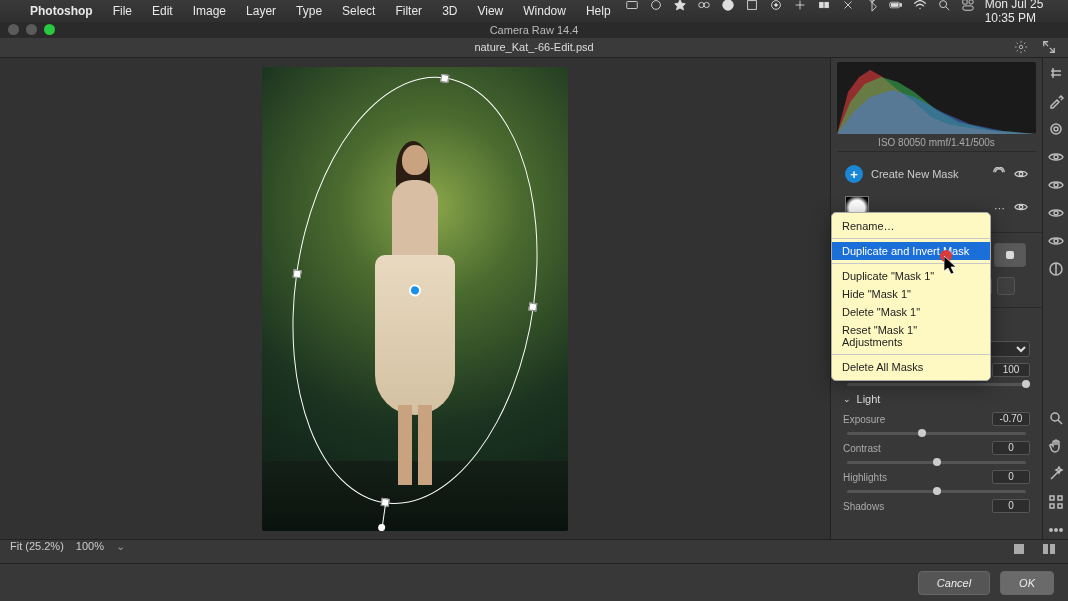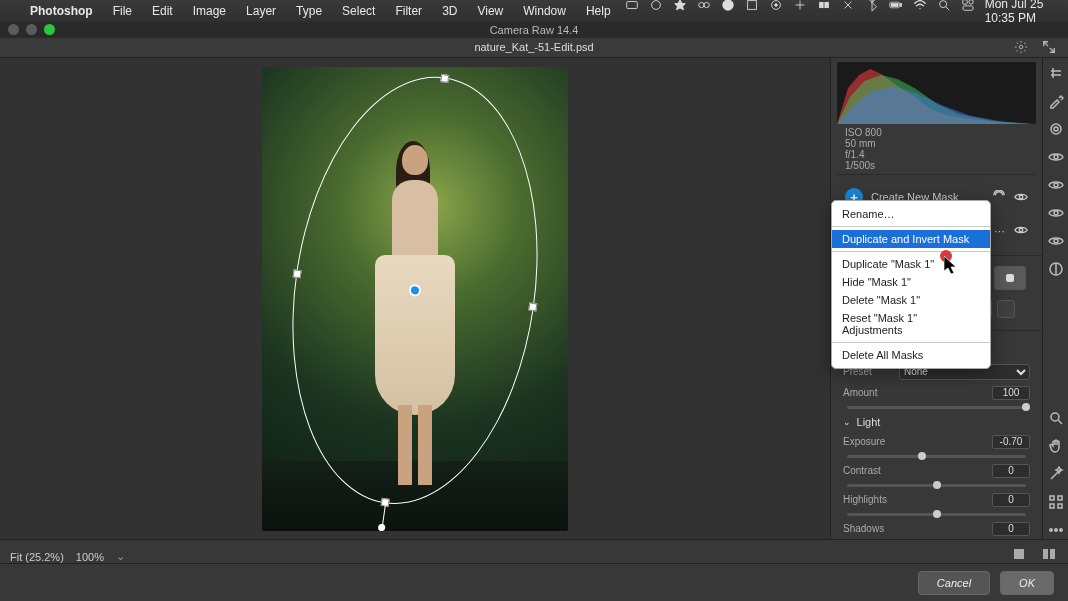--- a/index.html
+++ b/index.html
@@ -39,21 +39,21 @@
 .ellipse-mask { position:absolute; left:50%; top:50%; width:240px; height:430px; border:1px solid #fff; border-radius:50%; transform:translate(-50%,-52%) rotate(8deg); pointer-events:none;}
 .handle{width:8px;height:8px;background:#fff;border:1px solid #888;position:absolute;transform:translate(-50%,-50%);}
 .center-pin{width:12px;height:12px;border:2px solid #fff;background:#1991eb;border-radius:50%;position:absolute;left:50%;top:50%;transform:translate(-50%,-50%);}
 .tail{position:absolute;left:50%;top:100%;width:1px;height:24px;background:#fff;}
 .tail-dot{position:absolute;left:50%;top:calc(100% + 22px);width:7px;height:7px;background:#fff;border-radius:50%;transform:translateX(-50%);}
 
 
 .sidebar { width: 212px; background:#383838; display:flex; flex-direction:column; border-left:1px solid #222; position:relative;}
 .histogram { height: 72px; margin:4px 6px 0 6px; background:#1a1a1a; border-radius:2px; position:relative; overflow:hidden; }
 .histogram svg{position:absolute;inset:0;width:100%;height:100%;}
-.histo-bar{display:flex;justify-content:flex-start;padding:3px 8px;color:#aaa;font-size:10px;border-bottom:1px solid #2a2a2a;margin:0 6px;flex-direction:column;}
+.histo-bar{display:flex;justify-content:center;padding:3px 8px;color:#aaa;font-size:10px;border-bottom:1px solid #2a2a2a;margin:0 6px;}
 
 .mask-header{display:flex;align-items:center;gap:8px;padding:7px 8px;margin:6px 6px 0 6px;}
 .plus-btn{width:18px;height:18px;border-radius:50%;background:#1987d6;color:#fff;display:inline-flex;align-items:center;justify-content:center;font-weight:bold;font-size:13px;}
 .mask-header .spacer{flex:1;}
 .sm-icon{width:14px;height:14px;display:inline-flex;align-items:center;justify-content:center;color:#ccc;}
 .sm-icon svg{width:14px;height:14px;fill:none;stroke:#ccc;stroke-width:1.5;}
 
 .mask-row{display:flex;align-items:center;gap:8px;padding:4px 8px;margin:2px 6px;}
 .mask-thumb{width:24px;height:24px;border:1px solid #777;background:radial-gradient(ellipse at 50% 50%,#fff 0%,#fff 50%,#000 80%);}
 .mask-row .spacer{flex:1;}
@@ -79,32 +79,32 @@
 .section-head{padding:4px 12px;display:flex;align-items:center;gap:6px;color:#ddd;font-size:11px;}
 .section-head .chev{font-size:9px;}
 
 
 .tool-rail{width:26px;background:#383838;display:flex;flex-direction:column;align-items:center;padding-top:6px;gap:10px;border-left:1px solid #222;}
 .tool-rail .ritem{width:18px;height:18px;display:flex;align-items:center;justify-content:center;}
 .tool-rail svg{width:16px;height:16px;fill:none;stroke:#bbb;stroke-width:1.5;}
 .tool-rail .gap{flex:1;}
 
 
-.ctx-menu{position:absolute;left:831px;top:200px;width:160px;background:#ffffff;border:1px solid #aaa;border-radius:5px;box-shadow:0 4px 20px rgba(0,0,0,.4);color:#222;font-size:11px;padding:4px 0;z-index:100;}
+.ctx-menu{position:absolute;left:831px;top:212px;width:160px;background:#fef9c3;border:1px solid #aaa;border-radius:5px;box-shadow:0 4px 20px rgba(0,0,0,.4);color:#222;font-size:11px;padding:4px 0;z-index:100;}
 .ctx-item{padding:3px 10px;display:flex;align-items:center;justify-content:space-between;}
 .ctx-item.highlight{background:#1a6fd8;color:#fff;}
 .ctx-sep{height:1px;background:#c8c8c8;margin:3px 0;}
 .ctx-item .shortcut{color:#888;font-size:10px;}
 .ctx-item .sub{color:#666;}
 .cursor{position:absolute;left:940px;top:250px;z-index:200;pointer-events:none;}
 .cursor .dot{width:12px;height:12px;border-radius:50%;background:#d93a3a;position:absolute;}
 .cursor .arrow{position:absolute;top:6px;left:4px;}
 
 
-.zoom-bar{position:absolute;left:0;right:0;bottom:38px;height:24px;background:#383838;border-top:1px solid #222;display:flex;align-items:flex-end;padding:0 10px;gap:12px;color:#ccc;font-size:11px;}
+.zoom-bar{position:absolute;left:0;right:0;bottom:38px;height:24px;background:#383838;border-top:1px solid #222;display:flex;align-items:flex-start;padding:0 10px;gap:12px;color:#ccc;font-size:11px;}
 .zoom-bar .spacer{flex:1;}
 .zoom-bar .vb{width:18px;height:18px;display:flex;align-items:center;justify-content:center;}
 .zoom-bar svg{width:14px;height:14px;fill:#aaa;}
 
 .action-bar{position:absolute;left:0;right:0;bottom:0;height:38px;background:#383838;border-top:1px solid #222;display:flex;align-items:center;justify-content:flex-end;padding:0 14px;gap:10px;}
 .action-bar button{background:#555;border:1px solid #666;color:#eee;padding:5px 18px;border-radius:4px;font-size:11px;font-style:italic;}
 .action-bar button.primary{background:#6a6a6a;}
 </style>
 </head>
 <body>
@@ -215,21 +215,21 @@
 
 <div class="traffic">
   <div class="dot tr-close"></div>
   <div class="dot tr-min"></div>
   <div class="dot tr-max"></div>
 </div>
 
 <div class="window-title"><span>Camera Raw 14.4</span></div>
 
 <div class="doc-bar">
-  <span>nature_Kat_-51-Edit.psd</span>
+  <span>nature_Kat_-66-Edit.psd</span>
   <div class="doc-tools-right">
     <span><svg viewBox="0 0 16 16">
           <circle cx="8" cy="8" r="2" fill="none" stroke="#bbb"></circle>
           <path d="M8 1v2M8 13v2M1 8h2M13 8h2M3 3l1.5 1.5M11.5 11.5L13 13M13 3l-1.5 1.5M4.5 11.5L3 13" stroke="#bbb"></path>
         </svg></span>
     <span><svg viewBox="0 0 16 16">
           <path d="M2 7V2h5M14 9v5H9" fill="none" stroke="#bbb" stroke-width="1.5"></path>
           <path d="M2 2l5 5M14 14l-5-5" stroke="#bbb" stroke-width="1.5"></path>
         </svg></span>
   </div>

